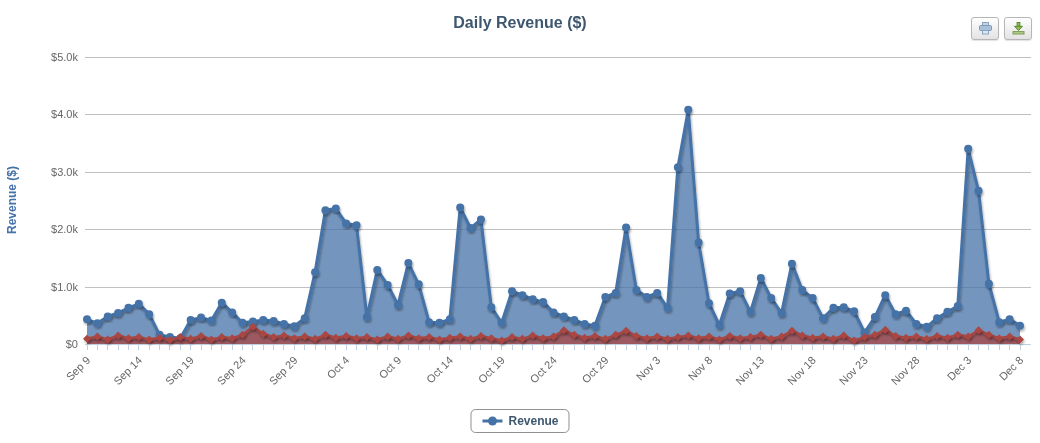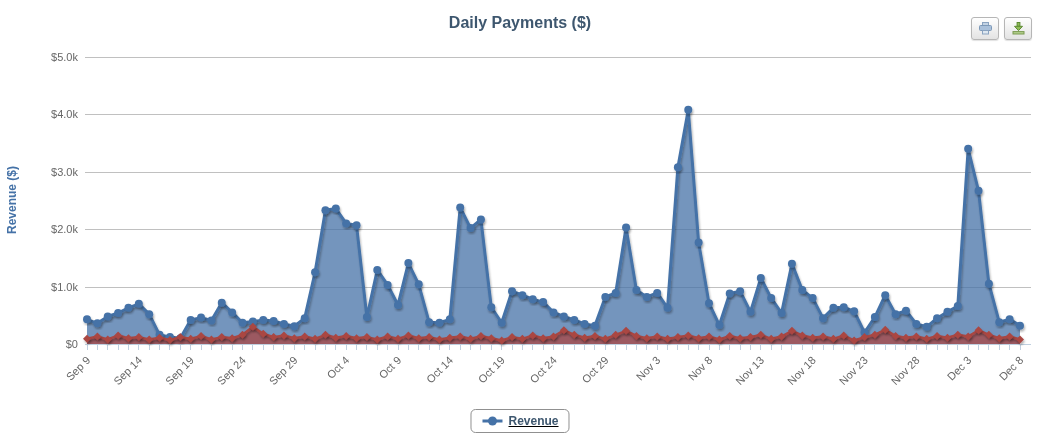--- a/index.html
+++ b/index.html
@@ -8,30 +8,30 @@
   #chart-title{position:absolute;top:14px;left:0;width:100%;text-align:center;
        font-size:16px;font-weight:bold;color:#3E576F;}
   #export-buttons{position:absolute;top:17px;right:8px;display:flex;gap:5px;}
   .export-btn{width:28px;height:23px;border:1px solid #b6b6b6;border-radius:3px;
        background:linear-gradient(#ffffff,#e3e3e3);display:inline-flex;align-items:center;
        justify-content:center;padding:0;cursor:pointer;box-shadow:0 1px 1px rgba(0,0,0,.12);}
   #chart{position:absolute;top:0;left:0;}
   #legend{position:absolute;top:409px;left:50%;transform:translateX(-50%);
        display:flex;align-items:center;gap:16px;border:1px solid #909090;border-radius:5px;
        background:#fff;padding:4px 10px;}
-  .legend-item{display:flex;align-items:center;gap:5px;cursor:pointer;text-decoration:underline;}
+  .legend-item{display:flex;align-items:center;gap:5px;cursor:pointer;}
   .legend-label{font-size:12px;font-weight:bold;color:#3E576F;white-space:nowrap;}
   text{font-family:"Liberation Sans",sans-serif;}
 </style>
 </head>
 <body>
 
 <div id="app">
 
-  <div id="chart-title">Daily Payments ($)</div>
+  <div id="chart-title">Daily Revenue ($)</div>
 
   <div id="export-buttons">
     <button class="export-btn">
       <svg width="15" height="13" viewBox="0 0 15 13">
         <rect x="4.5" y="0.5" width="6" height="3" fill="#c3d3e4" stroke="#8aa3c0"></rect>
         <rect x="1.5" y="3.5" width="12" height="5" rx="1" fill="#a9c0da" stroke="#7d99b8"></rect>
         <rect x="4.5" y="8.5" width="6" height="3.5" fill="#dde7f0" stroke="#8aa3c0"></rect>
       </svg>
     </button>
     <button class="export-btn">

